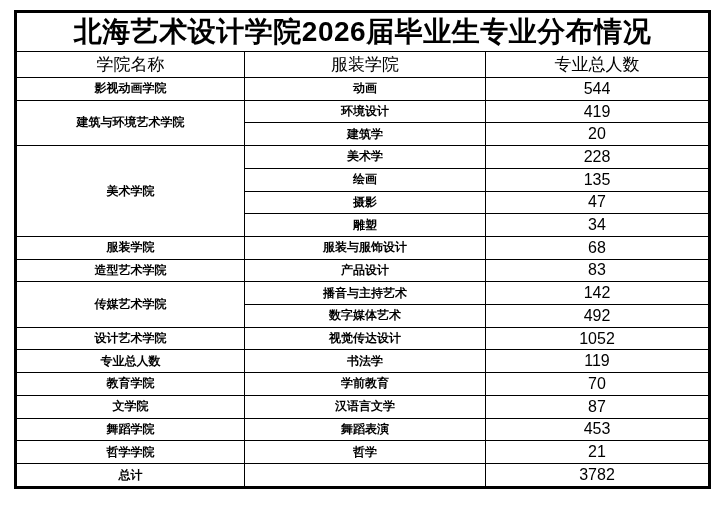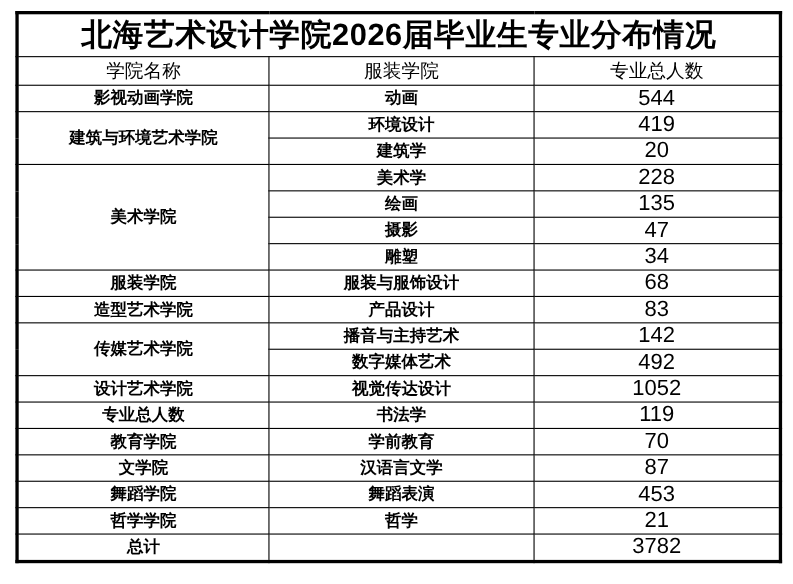--- a/index.html
+++ b/index.html
@@ -34,25 +34,25 @@
     font-size: 28px;
     font-weight: bold;
     letter-spacing: 0.5px;
   }
   tr.header-row th {
     height: 26px;
     font-size: 17px;
     font-weight: normal;
   }
   td.college, td.major, td.total-label {
-    font-size: 15px;
+    font-size: 12px;
     font-weight: bold;
   }
   td.count, td.total-count {
-    font-size: 20px;
+    font-size: 16px;
     font-weight: normal;
     font-family: "Liberation Sans", sans-serif;
   }
 </style>
 </head>
 <body>
 
 <table class="report">
   <colgroup>
     <col class="c1">

